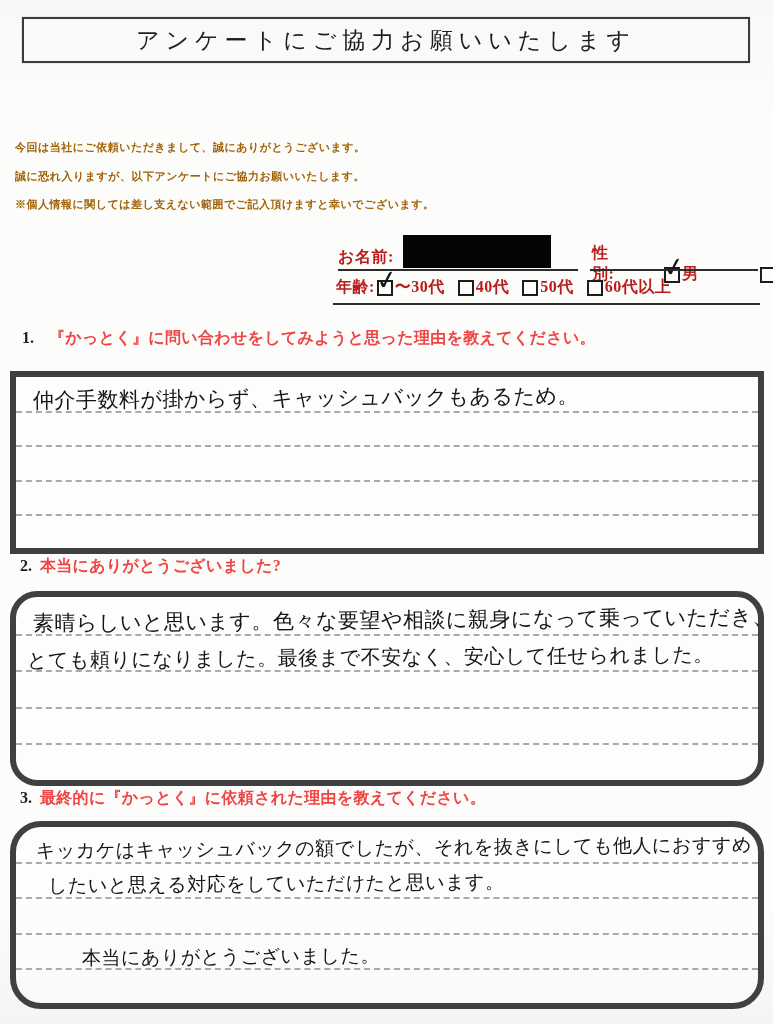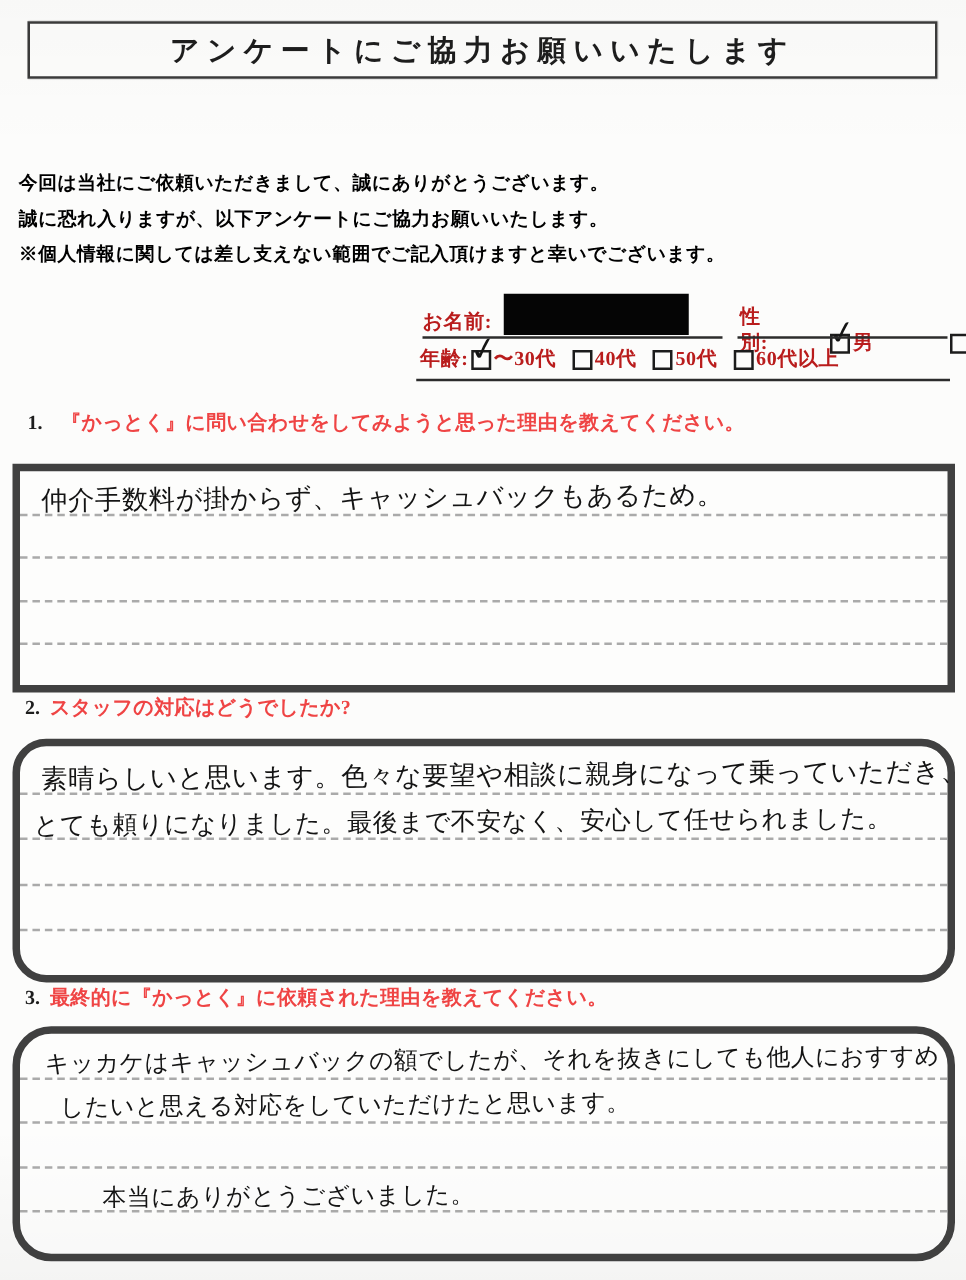--- a/index.html
+++ b/index.html
@@ -21,25 +21,25 @@
     background:linear-gradient(180deg,rgba(0,0,0,.015),rgba(0,0,0,0) 12%,rgba(0,0,0,0) 88%,rgba(0,0,0,.03));
     pointer-events:none;
   }
   .title-box{
     position:absolute;left:22px;top:17px;width:724px;height:42px;
     border:2px solid #3a3a3a;
     display:flex;align-items:center;justify-content:center;
     box-shadow:0 0 1px #999;
   }
   .title-box h1{
-    margin:0;font-size:23px;font-weight:bold;letter-spacing:6px;color:#1d1d1d;
+    margin:0;font-size:23px;font-weight:normal;letter-spacing:6px;color:#1d1d1d;
   }
   .intro{position:absolute;left:15px;top:133px;width:740px;}
   .intro p{
-    margin:0;font-size:15px;font-weight:bold;color:#000000;
+    margin:0;font-size:11px;font-weight:bold;color:#a16207;
     line-height:28.5px;letter-spacing:.5px;
   }
   .lbl{font-size:16px;font-weight:bold;color:#b91c1c;letter-spacing:.5px;}
   .redaction{position:absolute;left:403px;top:235px;width:148px;height:33px;background:#050505;}
   .uline{position:absolute;height:0;border-bottom:2px solid #2c2c2c;}
   .field-row{position:absolute;display:flex;align-items:flex-end;}
   .opt{position:relative;display:inline-flex;align-items:center;margin-left:13px;white-space:nowrap;}
   .opt-first{margin-left:2px;}
   .cb{
     position:relative;display:inline-block;width:12px;height:12px;
@@ -141,21 +141,21 @@
   <div class="answer-box" style="top:371px;height:171px;">
     <div class="rule r1"></div>
     <div class="rule r2"></div>
     <div class="rule r3"></div>
     <div class="rule r4"></div>
     <div class="hand" style="left:17px;top:7px;font-size:21px;">仲介手数料が掛からず、キャッシュバックもあるため。</div>
   </div>
 
   <div class="question" style="left:20px;top:556px;">
     <span class="q-num" style="margin-right:8px;">2.</span>
-    <span class="q-text">スタッフの対応はどうでしたか?</span>
+    <span class="q-text">本当にありがとうございました?</span>
   </div>
   <div class="answer-box" style="top:591px;height:183px;border-radius:27px;">
     <div class="rule r1"></div>
     <div class="rule r2"></div>
     <div class="rule r3"></div>
     <div class="rule r4"></div>
     <div class="hand" style="left:17px;top:9px;font-size:21px;">素晴らしいと思います。色々な要望や相談に親身になって乗っていただき、</div>
     <div class="hand" style="left:11px;top:47px;font-size:20px;">とても頼りになりました。最後まで不安なく、安心して任せられました。</div>
   </div>
 

